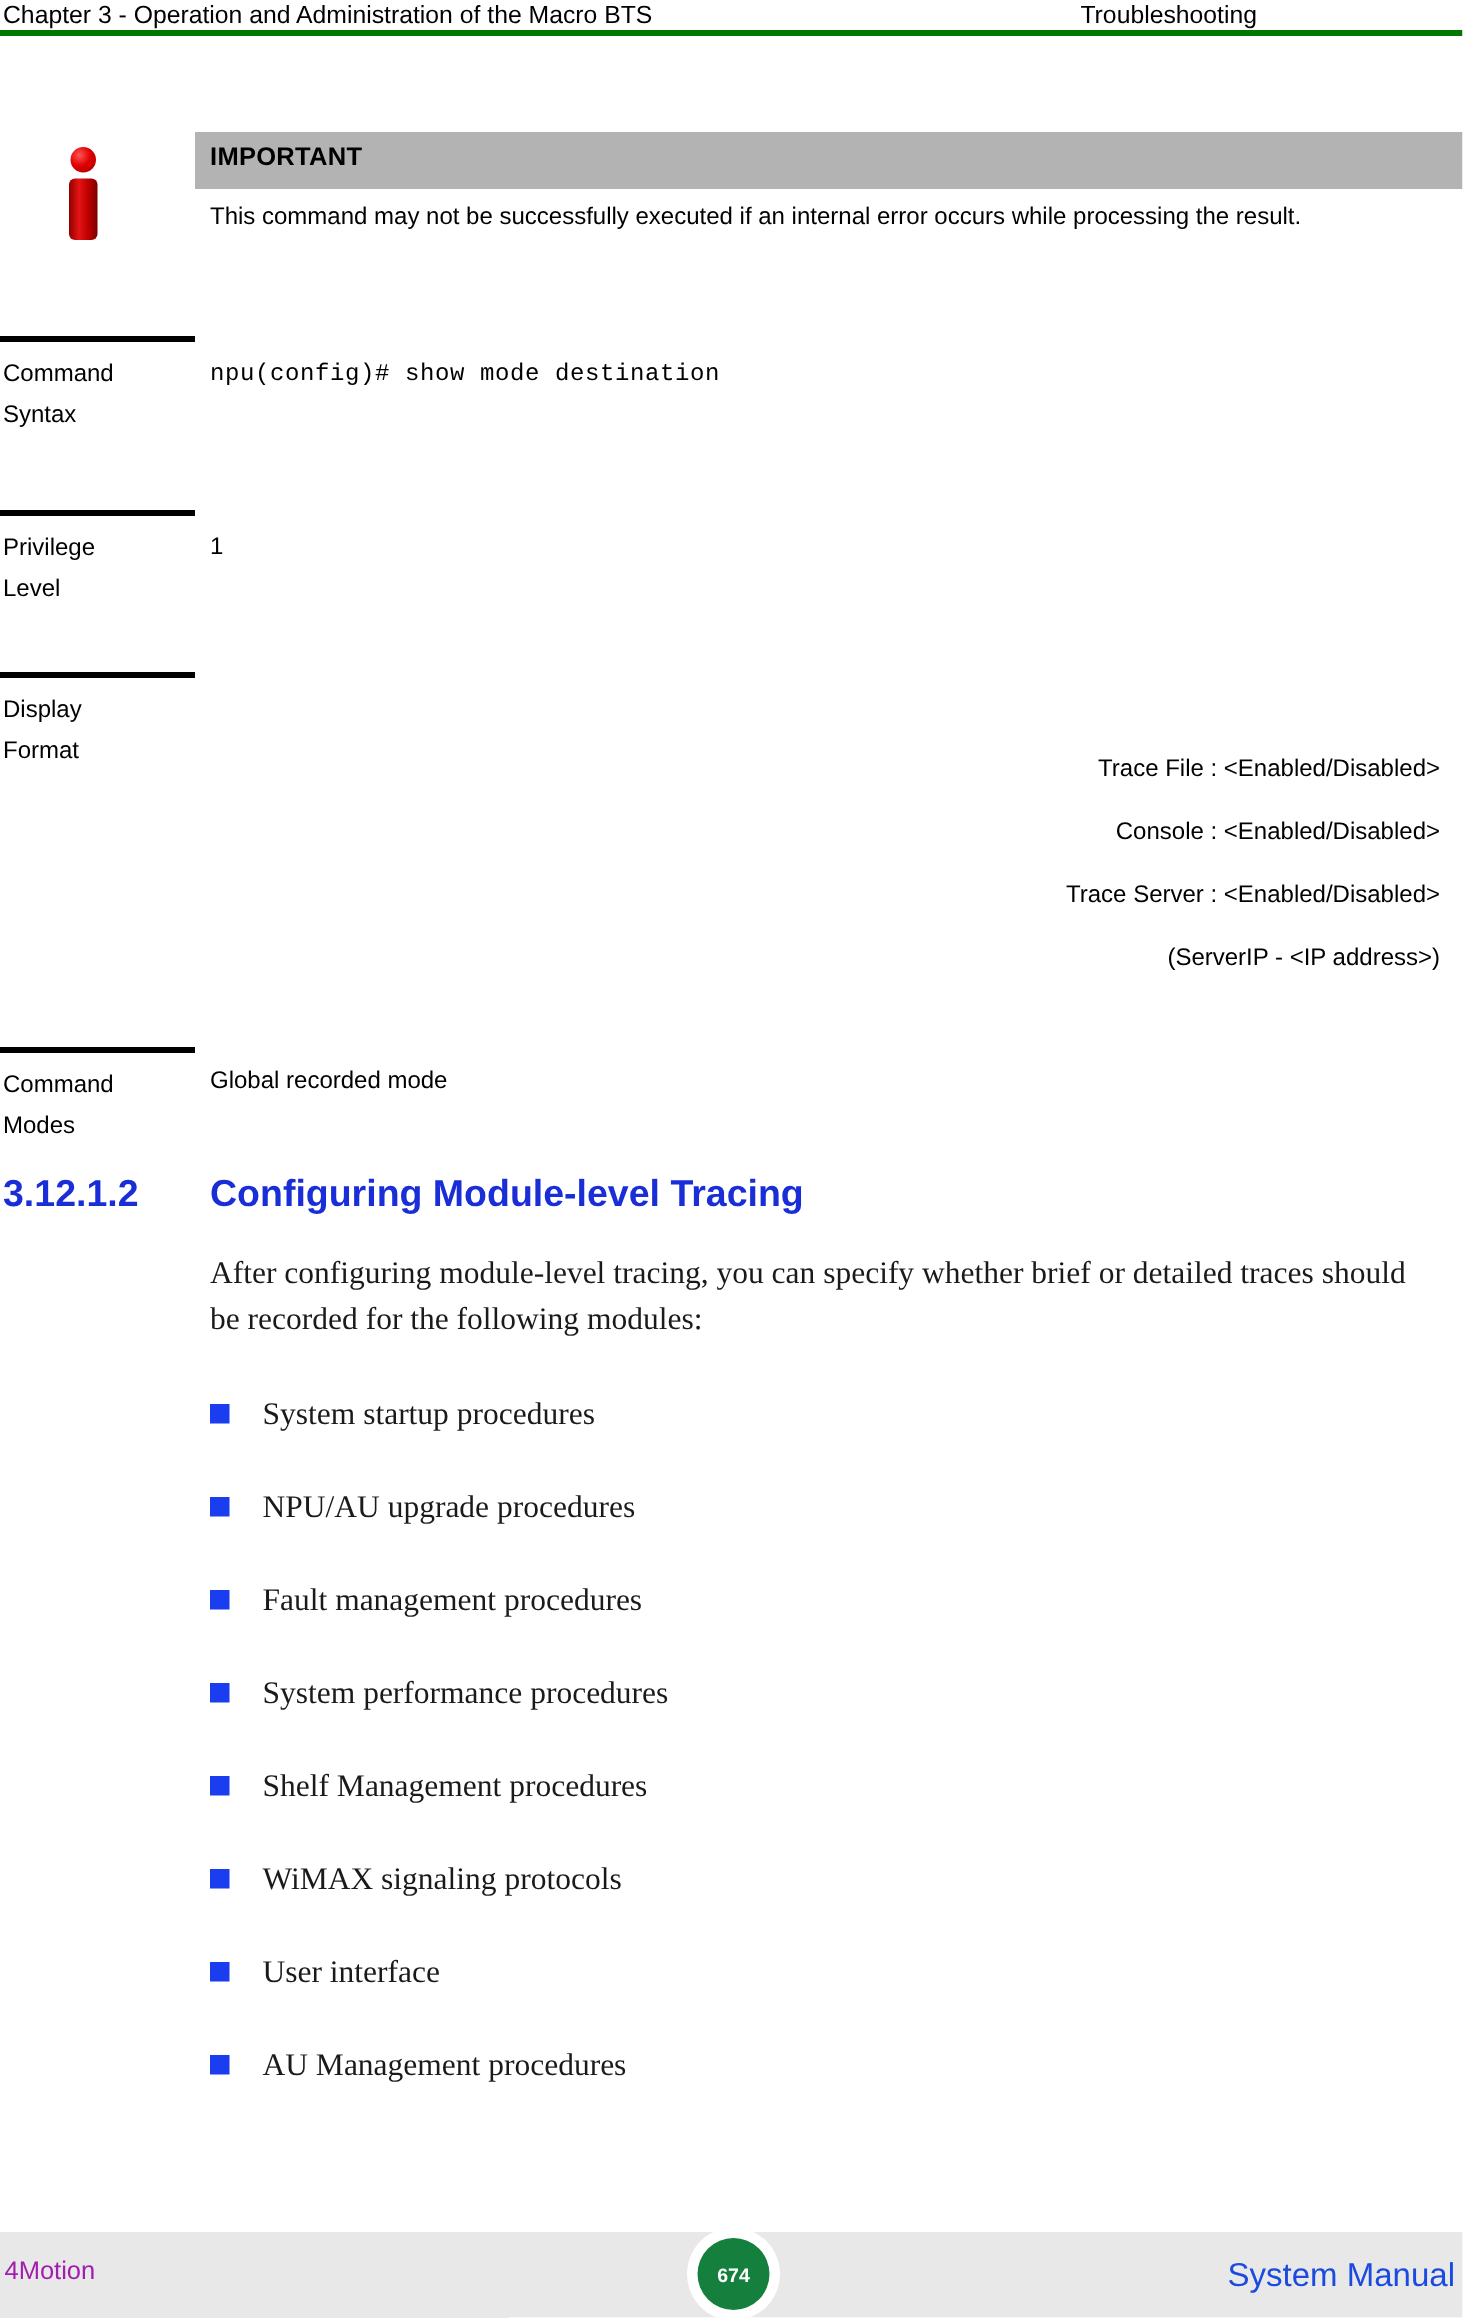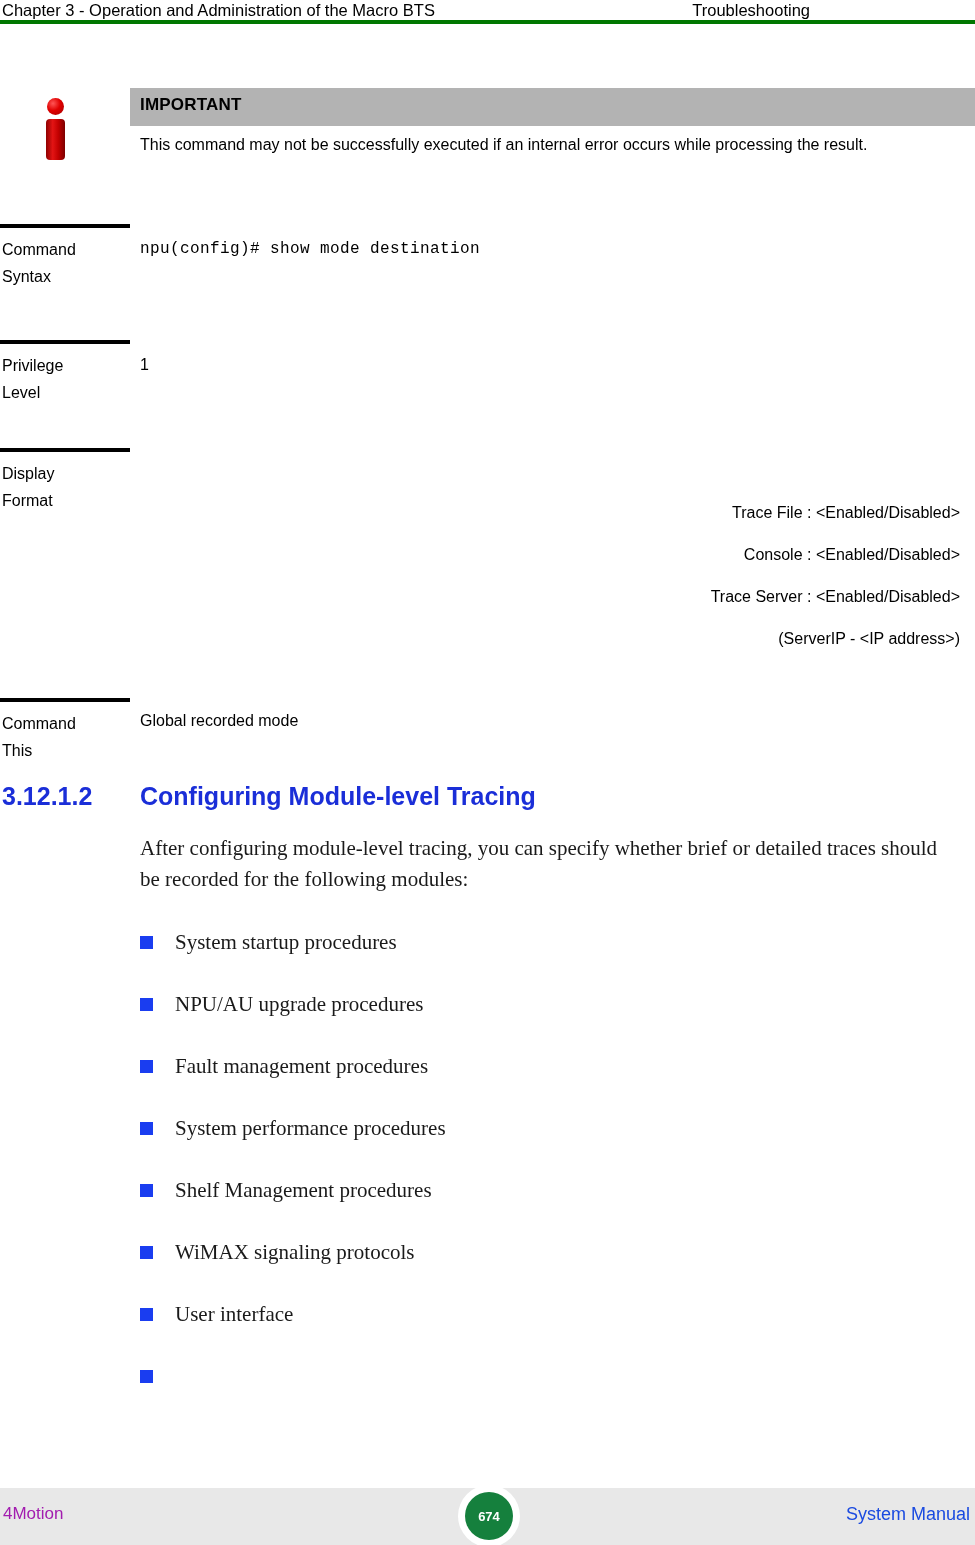--- a/index.html
+++ b/index.html
@@ -16,20 +16,21 @@
     overflow: hidden;
   }
 
   
   .page-header {
     position: absolute;
     left: 0;
     top: 0;
     width: 814px;
     height: 24px;
+    padding-left: 28px;
   }
   .page-header .hdr-left {
     position: absolute;
     left: 2px;
     top: 0px;
     font-size: 16.5px;
     line-height: 20px;
     white-space: nowrap;
   }
   .page-header .hdr-right {
@@ -228,21 +229,21 @@
     position: absolute;
     left: 3px;
     top: 16px;
     font-size: 17px;
     color: #a21caf;
   }
   .page-footer .ft-right {
     position: absolute;
     right: 5px;
     top: 16px;
-    font-size: 18px;
+    font-size: 22px;
     color: #1a4ae0;
   }
   .page-footer .pagenum-ring {
     position: absolute;
     left: 458px;
     top: -3px;
     width: 62px;
     height: 62px;
     border-radius: 50%;
     background: #ffffff;
@@ -312,21 +313,21 @@
     <div class="df-line">Console : &lt;Enabled/Disabled&gt;</div>
     <div class="df-line">Trace Server : &lt;Enabled/Disabled&gt;</div>
     <div class="df-line">(ServerIP - &lt;IP address&gt;)</div>
   </div>
 </div>
 
 <div class="defrow" style="top:698px;">
   <div class="rule"></div>
   <div class="term">
     <span>Command</span>
-    <span>This</span>
+    <span>Modes</span>
   </div>
   <div class="desc" style="top:10px;">Global recorded mode</div>
 </div>
 
 <div class="section-heading">
   <div class="num">3.12.1.2</div>
   <div class="title">Configuring Module-level Tracing</div>
 </div>
 
 <div class="body-para">After configuring module-level tracing, you can specify whether brief or detailed traces should be recorded for the following modules:</div>
@@ -355,20 +356,21 @@
   <div class="bullet-item">
     <div class="marker"></div>
     <div class="btext">WiMAX signaling protocols</div>
   </div>
   <div class="bullet-item">
     <div class="marker"></div>
     <div class="btext">User interface</div>
   </div>
   <div class="bullet-item">
     <div class="marker"></div>
+    <div class="btext">AU Management procedures</div>
   </div>
 </div>
 
 <div class="page-footer">
   <div class="ft-left">4Motion</div>
   <div class="pagenum-ring"></div>
   <div class="pagenum">674</div>
   <div class="ft-right">System Manual</div>
 </div>
 

